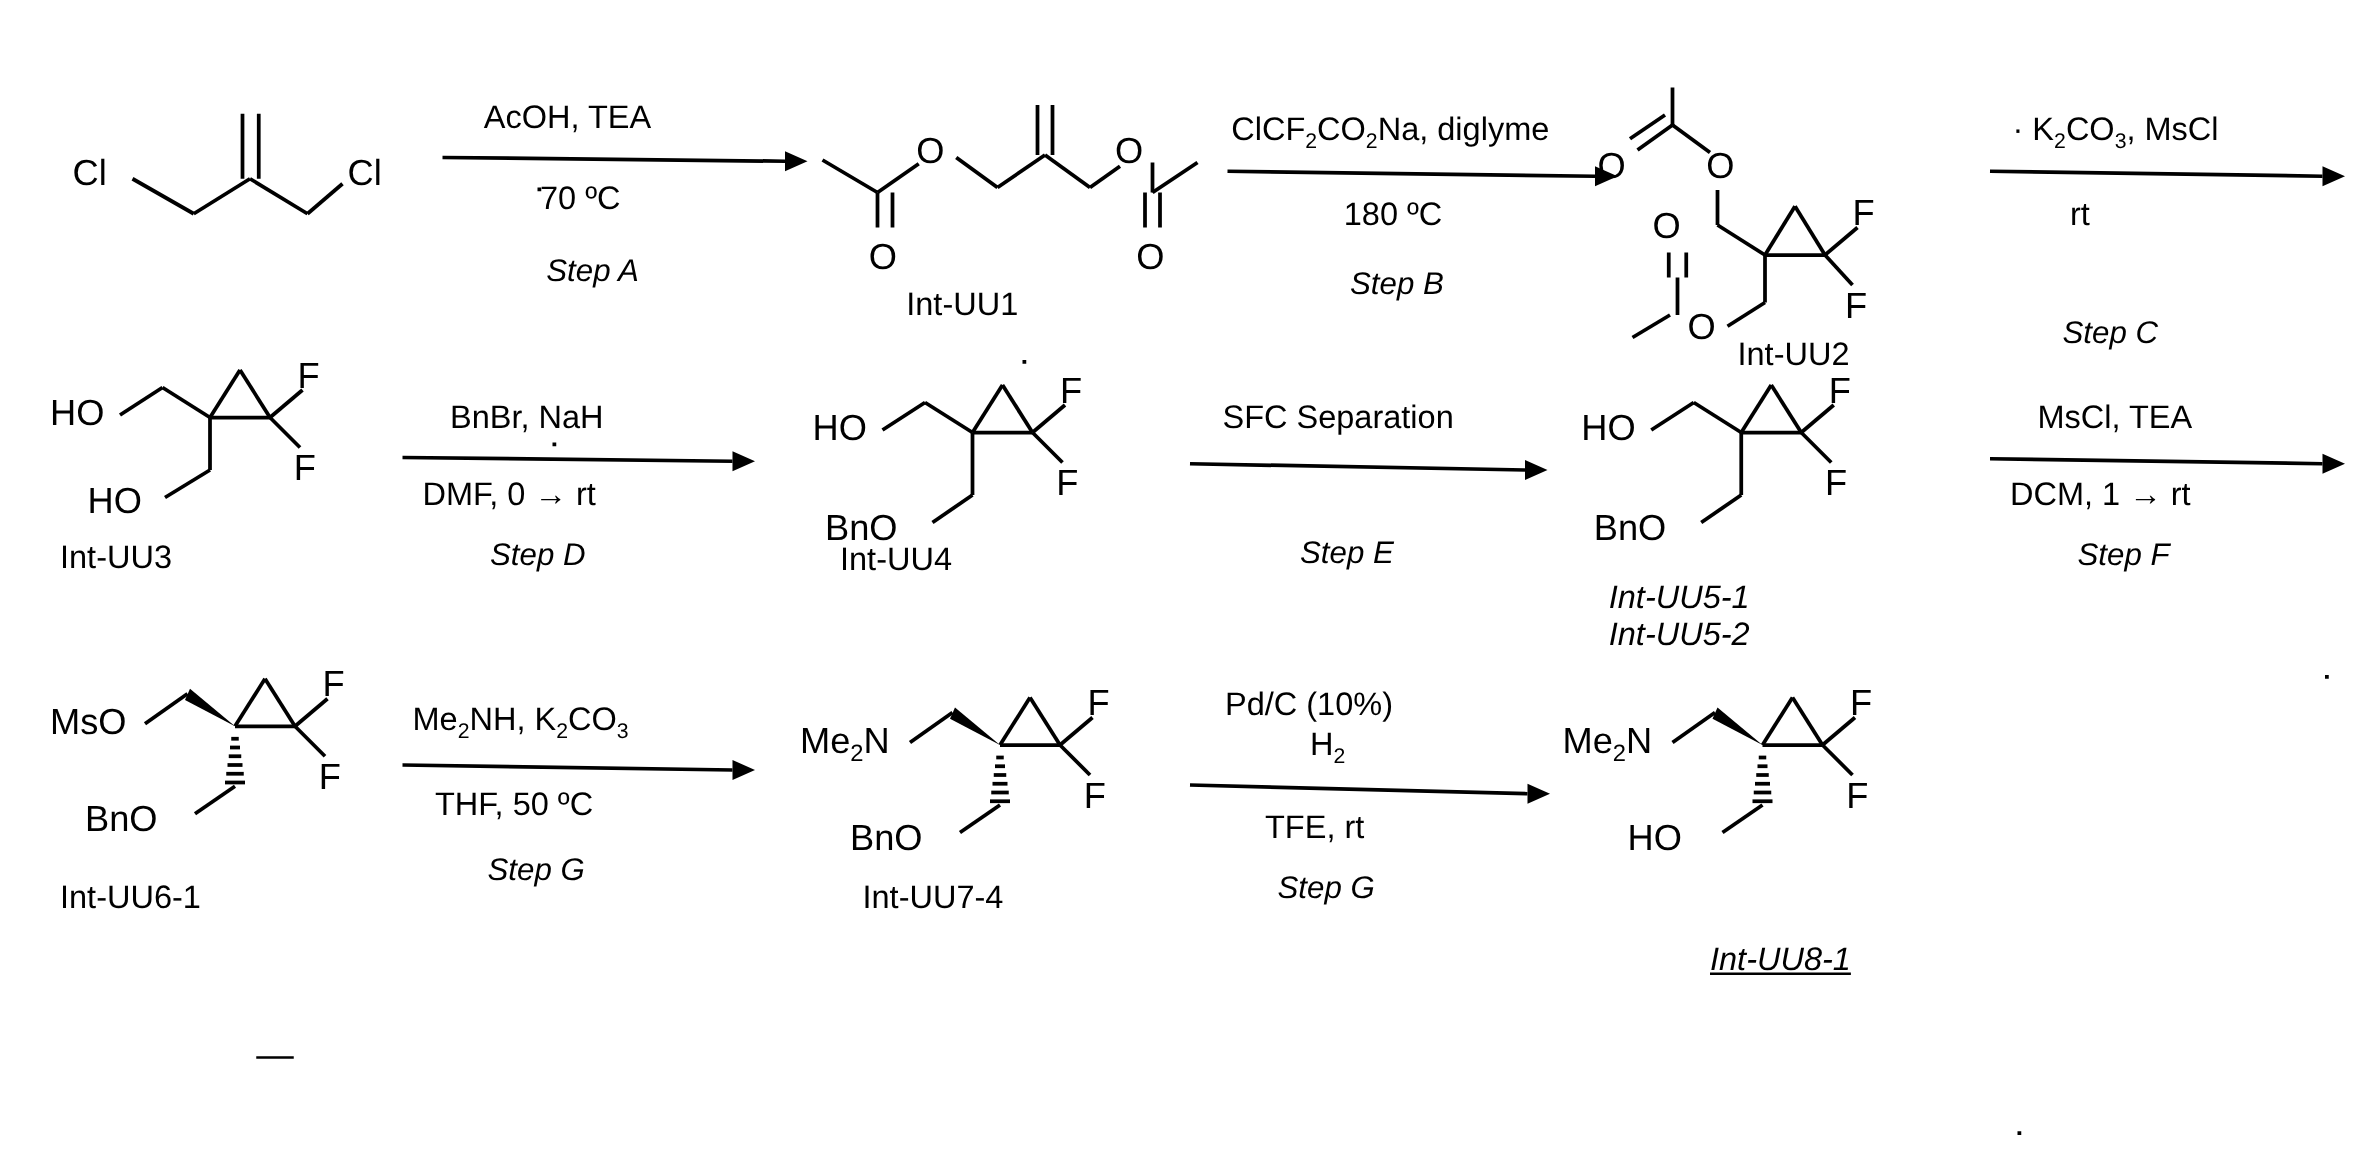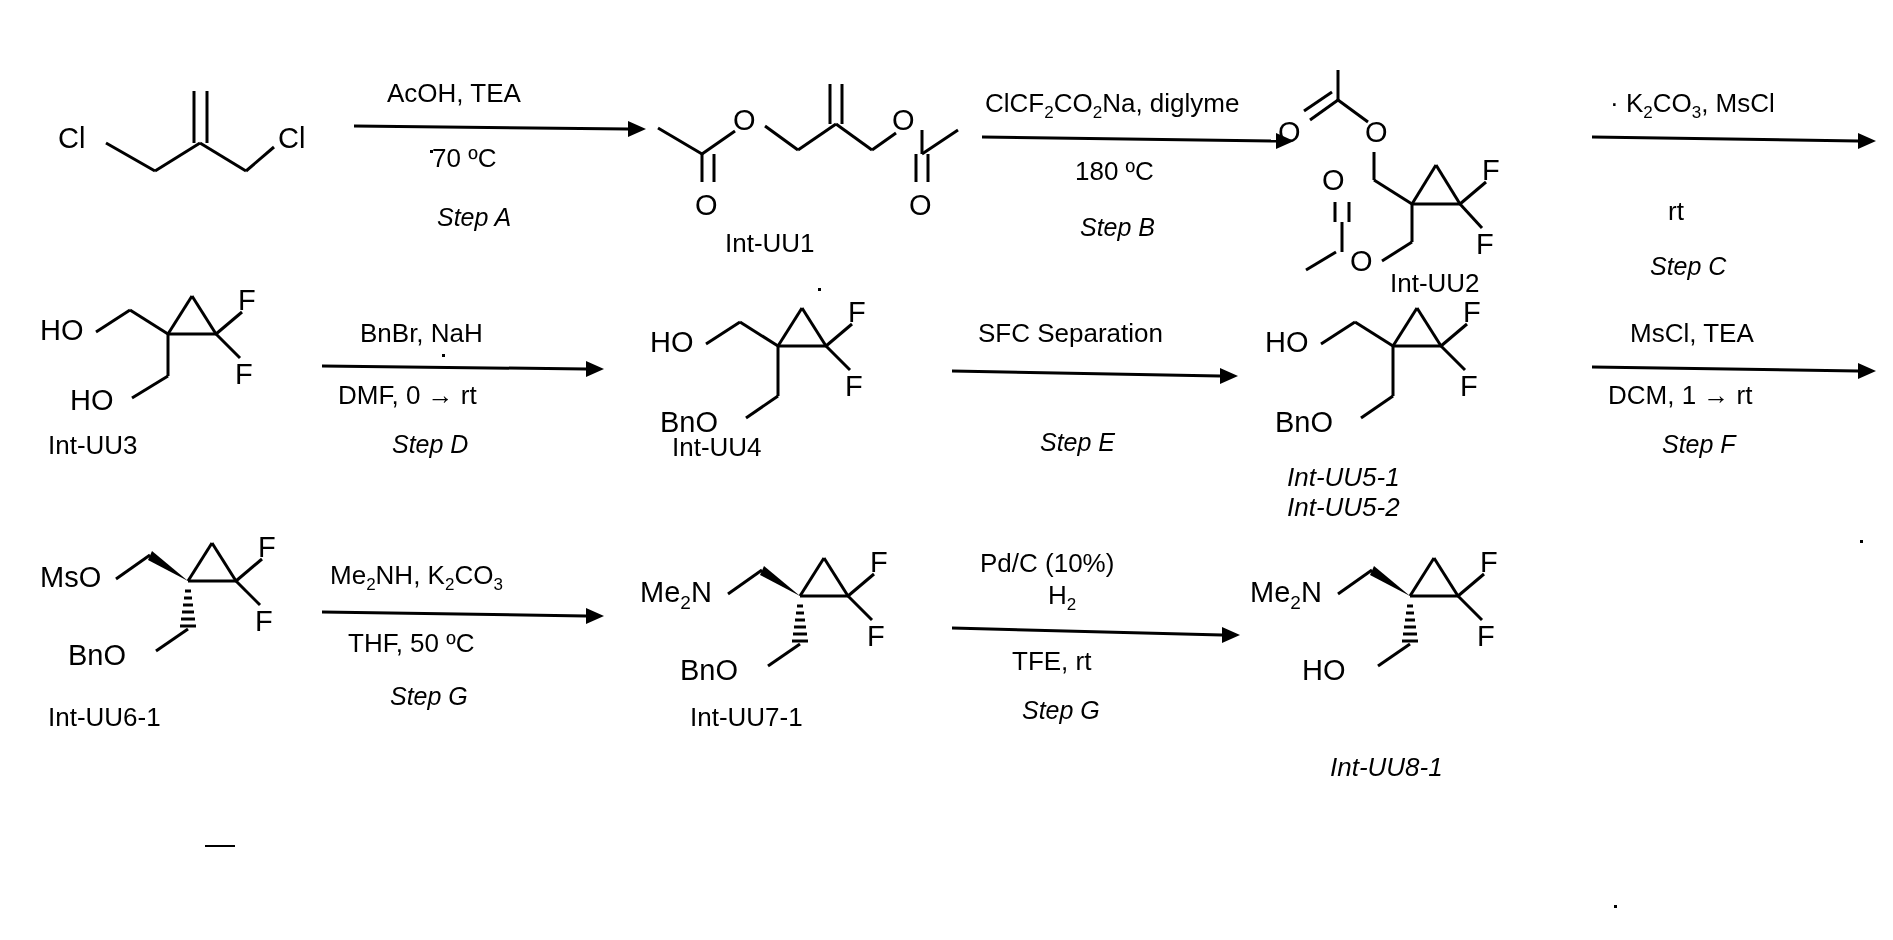--- a/index.html
+++ b/index.html
@@ -131,21 +131,21 @@
   <div class="lbl cmpd" style="left:1390px;top:268px;">Int-UU2</div>
 
   <div class="cell" style="left:1600px;top:88px;width:290px;">
     <div class="lbl cond" style="left:10px;top:0px;">
       <span>· K</span><sub class="condsub">2</sub><span>CO</span><sub class="condsub">3</sub><span>, MsCl</span>
     </div>
     <svg width="290" height="22" style="position:absolute;left:-10px;top:40px;">
       <line x1="2" y1="9" x2="268" y2="13" stroke="#000" stroke-width="3"></line>
       <polygon points="268,5 286,13 268,21" fill="#000"></polygon>
     </svg>
-    <div class="lbl cond" style="left:68px;top:68px;margin-top:40px;">rt</div>
+    <div class="lbl cond" style="left:56px;top:68px;">rt</div>
     <div class="lbl step" style="left:50px;top:120px;margin-top:44px;">Step C</div>
   </div>
 
   <div class="cell" style="left:40px;top:288px;">
     <svg width="290" height="160" viewBox="0 0 290 160">
       <text class="atom" x="0" y="52">HO</text>
       <line x1="56" y1="44" x2="90" y2="22" stroke="#000" stroke-width="3"></line>
       <line x1="90" y1="22" x2="128" y2="46" stroke="#000" stroke-width="3"></line>
 
       <line x1="128" y1="46" x2="152" y2="8" stroke="#000" stroke-width="3"></line>
@@ -298,21 +298,21 @@
         <line x1="155" y1="80" x2="165" y2="80"></line>
         <line x1="154" y1="87" x2="166" y2="87"></line>
         <line x1="153" y1="94" x2="167" y2="94"></line>
         <line x1="152" y1="101" x2="168" y2="101"></line>
       </g>
       <line x1="160" y1="104" x2="128" y2="126" stroke="#000" stroke-width="3"></line>
       <text class="atom" x="40" y="140">BnO</text>
     </svg>
   </div>
 
-  <div class="lbl cmpd" style="left:690px;top:702px;">Int-UU7-1</div>
+  <div class="lbl cmpd" style="left:690px;top:702px;">Int-UU7-4</div>
 
   <div class="cell" style="left:960px;top:548px;width:300px;">
     <div class="lbl cond" style="left:20px;top:0px;">Pd/C (10%)</div>
     <div class="lbl cond" style="left:88px;top:32px;">H<sub class="condsub">2</sub></div>
     <svg width="300" height="22" style="position:absolute;left:-10px;top:72px;">
       <line x1="2" y1="8" x2="272" y2="15" stroke="#000" stroke-width="3"></line>
       <polygon points="272,7 290,15 272,23" fill="#000"></polygon>
     </svg>
     <div class="lbl cond" style="left:52px;top:98px;">TFE, rt</div>
     <div class="lbl step" style="left:62px;top:148px;">Step G</div>
@@ -338,21 +338,21 @@
         <line x1="155" y1="80" x2="165" y2="80"></line>
         <line x1="154" y1="87" x2="166" y2="87"></line>
         <line x1="153" y1="94" x2="167" y2="94"></line>
         <line x1="152" y1="101" x2="168" y2="101"></line>
       </g>
       <line x1="160" y1="104" x2="128" y2="126" stroke="#000" stroke-width="3"></line>
       <text class="atom" x="52" y="140">HO</text>
     </svg>
   </div>
 
-  <div class="lbl cmpd ital" style="left:1330px;top:752px;">Int-UU8-1</div>
+  <div class="lbl cmpd ital" style="left:1368px;top:752px;text-decoration:underline;">Int-UU8-1</div>
 
   <div class="speck" style="left:818px;top:288px;"></div>
   <div class="speck" style="left:1860px;top:540px;"></div>
   <div class="speck" style="left:1614px;top:905px;"></div>
   <div class="speck" style="left:205px;top:845px;width:30px;height:2px;"></div>
   <div class="speck" style="left:442px;top:354px;"></div>
   <div class="speck" style="left:430px;top:150px;"></div>
 
 </div>
 

